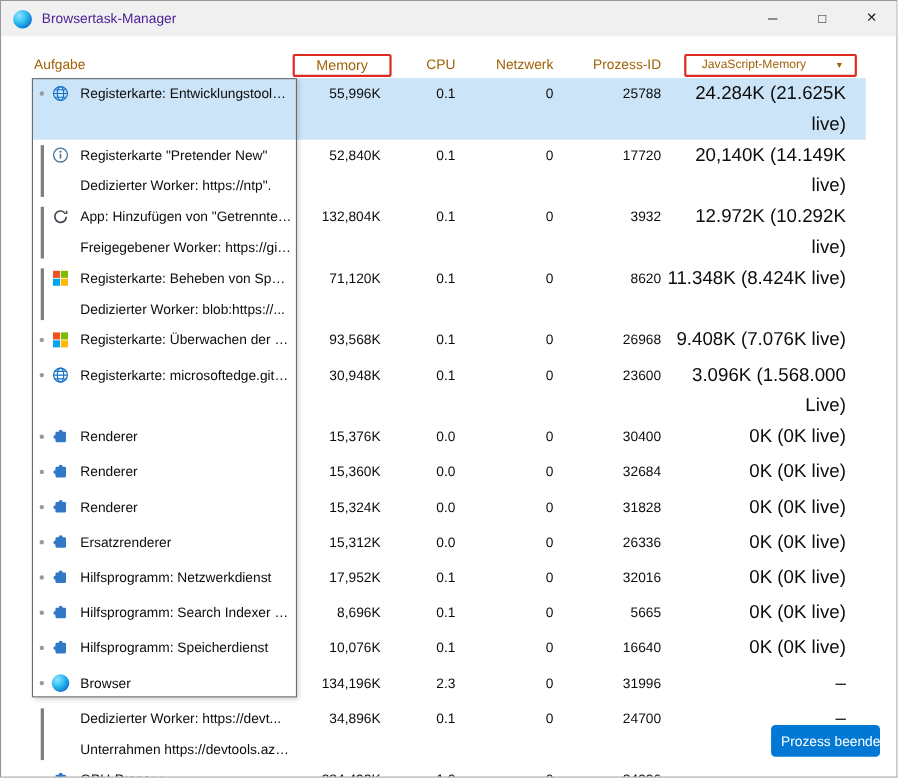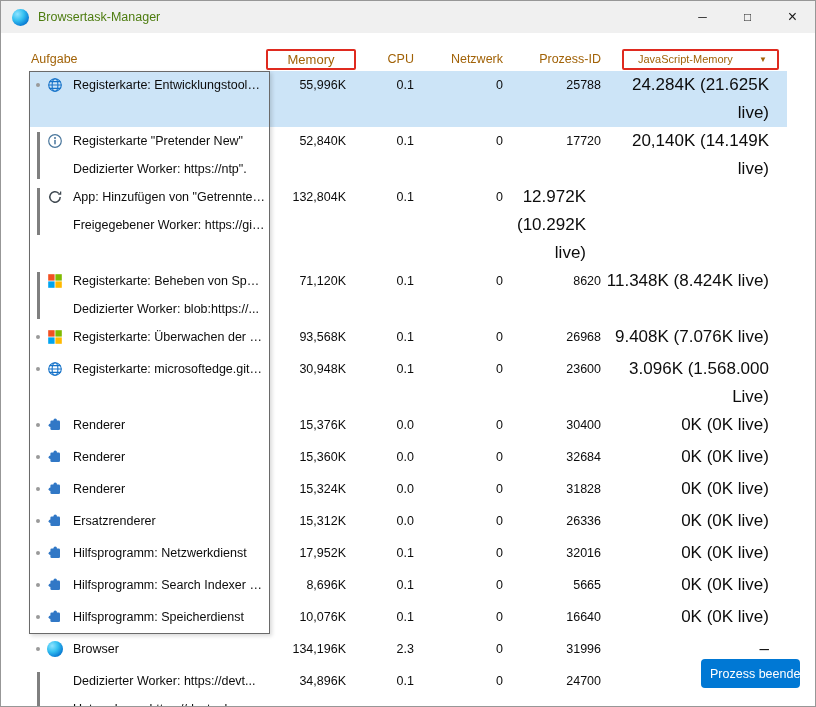--- a/index.html
+++ b/index.html
@@ -4,21 +4,21 @@
 <style>
   html,body { margin:0; padding:0; background:#fff; font-family:"Liberation Sans", sans-serif; }
   .window { width:816px; height:707px; box-sizing:border-box; border:1px solid #979797;
             background:#fff; position:relative; overflow:hidden; }
 
   
   .titlebar { height:32px; background:#f0f0f0; display:flex; align-items:center; }
   .edge-ball { display:inline-block; width:16px; height:16px; border-radius:50%;
                background: radial-gradient(circle at 32% 30%, #8fe3ff, #35c1f1 38%, #0c80d6 72%, #0a5b94 100%); }
   .title-ball { width:17px; height:17px; margin-left:11px; }
-  .title-text { margin-left:9px; font-size:12.5px; color:#4d7c0f; }
+  .title-text { margin-left:9px; font-size:12.5px; color:#4c1d95; }
   .controls { margin-left:auto; display:flex; height:32px; }
   .ctrl { width:45px; display:flex; align-items:center; justify-content:center;
           font-size:12px; color:#1a1a1a; cursor:default; }
   .ctrl.close { font-size:16px; }
 
   
   .content { padding:14px 28px 0; position:relative; }
   .thead, .row { display:grid; grid-template-columns:18px 26px 193px 83px 67px 90px 98px 1fr; }
   .thead { height:24px; align-items:center; font-size:12.5px; color:#a16207; }
   .th.task { grid-column:1/4; padding-left:2px; }
@@ -138,20 +138,21 @@
               <path d="M13.2 8a5.2 5.2 0 1 1-1.6-3.76"></path>
               <path d="M13.6 2.6v2.4h-2.4" stroke-width="1.3"></path>
             </svg></div>
     <div class="cell task">
       <span class="task-main">App: Hinzufügen von "Getrennte Elemente"...</span>
       <span class="task-sub">Freigegebener Worker: https://github.c...</span>
     </div>
     <div class="cell num mem">132,804K</div>
     <div class="cell num cpu">0.1</div>
     <div class="cell num net">0</div>
+    <div class="cell num pid">3932</div>
     <div class="cell jsv">12.972K (10.292K live)</div>
   </div>
         <div class="row group">
     <div class="cell marker">
             <span class="bar"></span>
           </div>
     <div class="cell icon"><svg viewBox="0 0 16 16">
               <rect x="1.2" y="1.2" width="6.4" height="6.4" fill="#f25022"></rect>
               <rect x="8.4" y="1.2" width="6.4" height="6.4" fill="#7fba00"></rect>
               <rect x="1.2" y="8.4" width="6.4" height="6.4" fill="#00a4ef"></rect>

